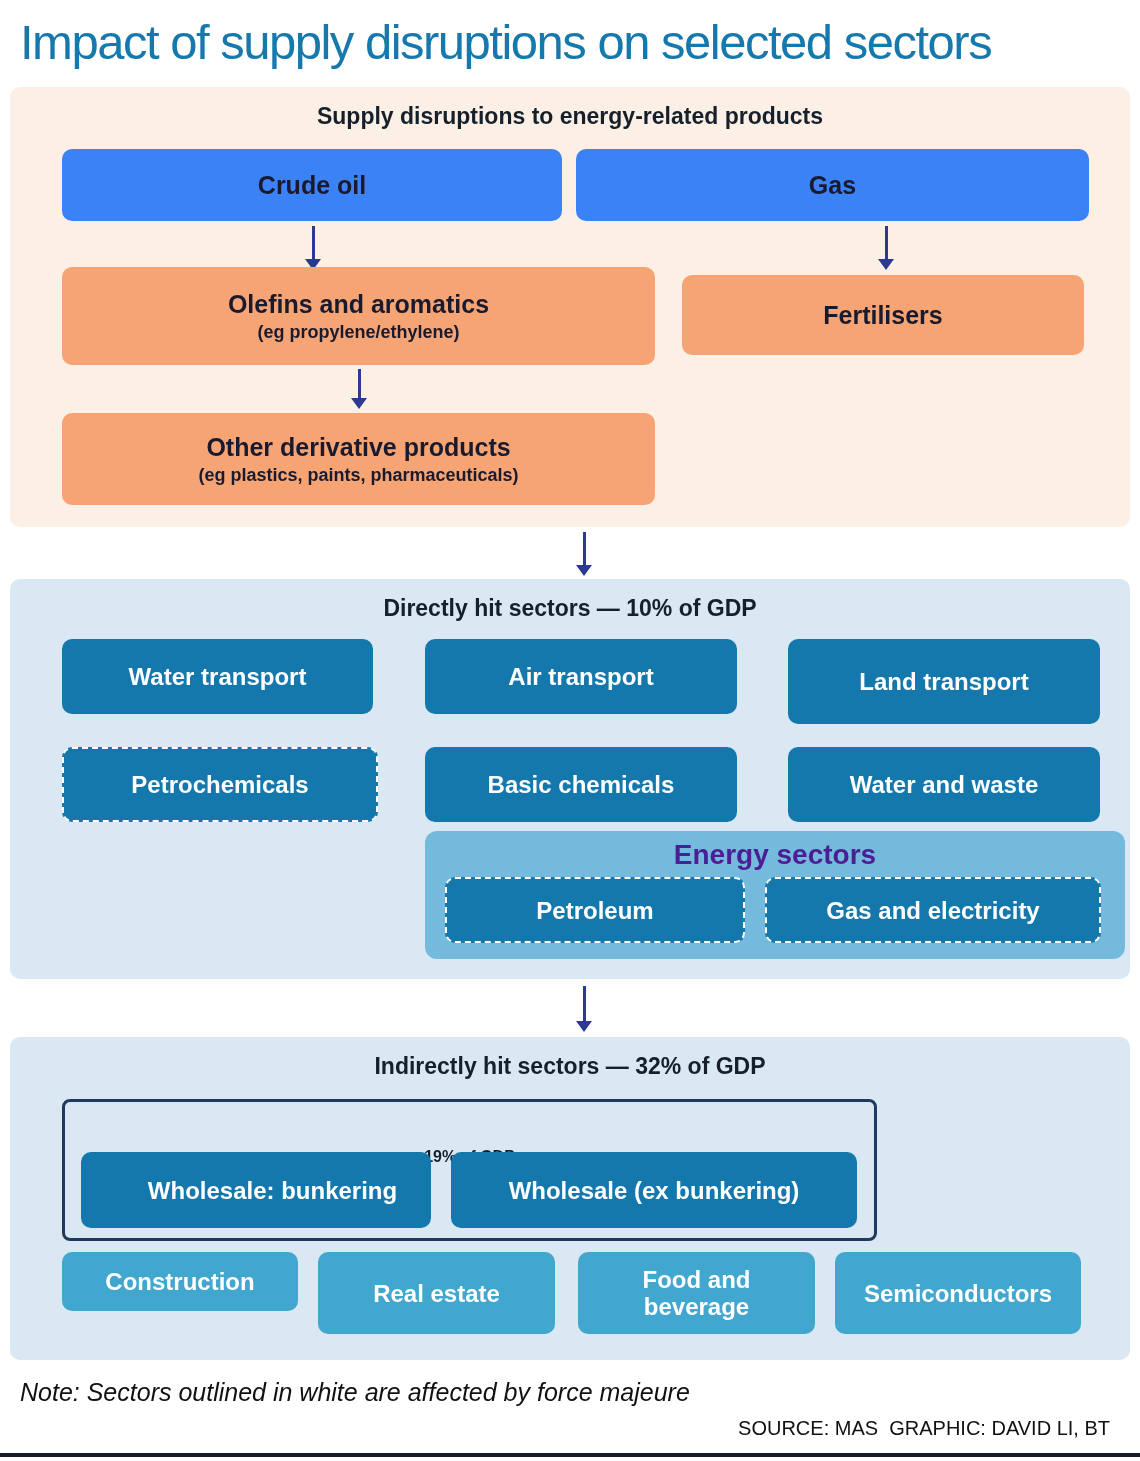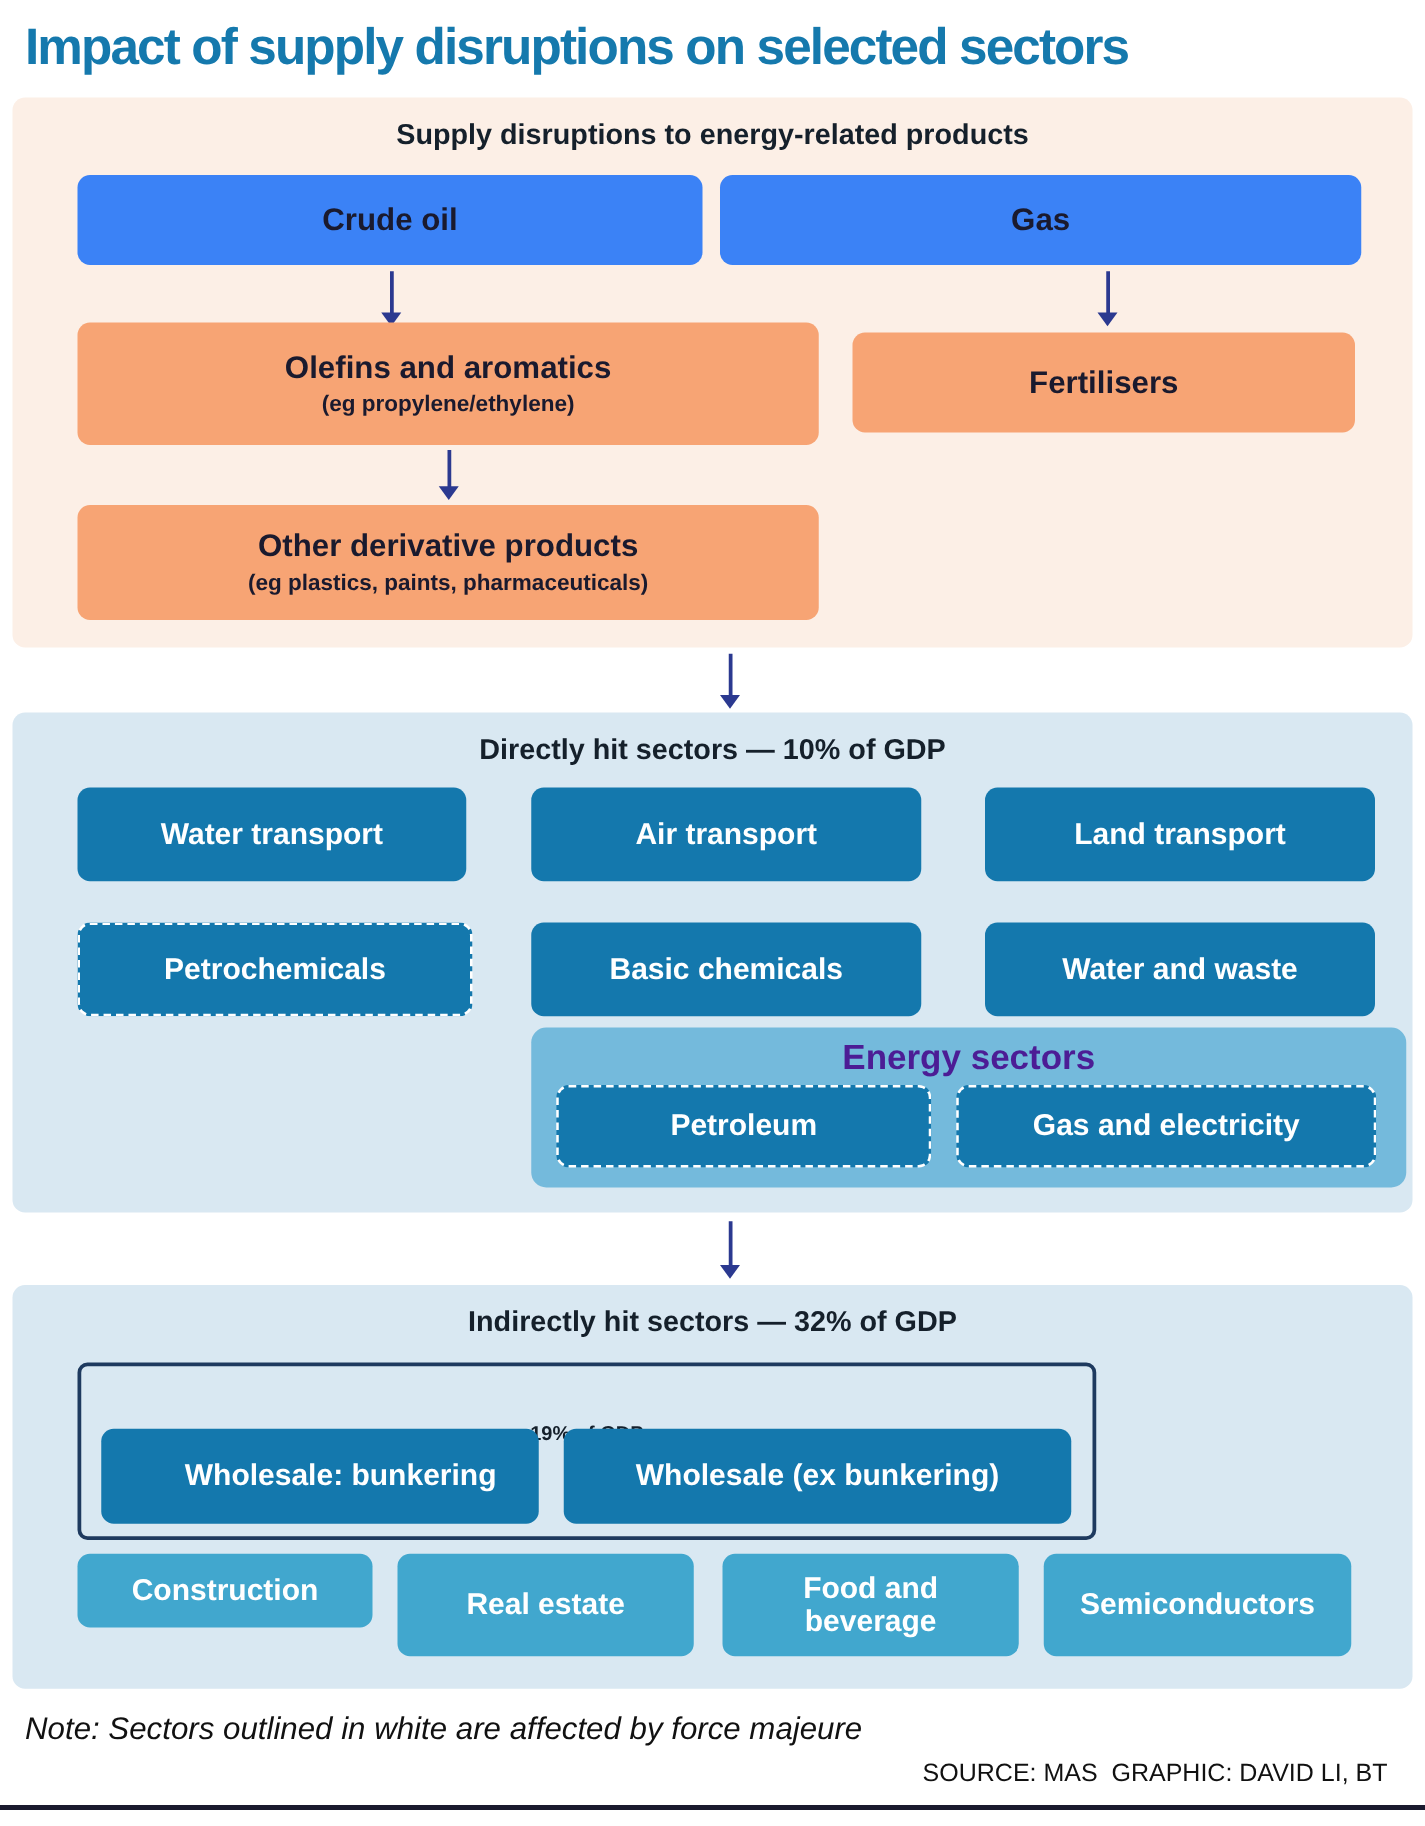--- a/index.html
+++ b/index.html
@@ -4,21 +4,21 @@
 <style>
   html,body { margin:0; padding:0; }
   body {
     width:1140px; height:1461px;
     background:#ffffff;
     font-family:"Liberation Sans", sans-serif;
     overflow:hidden;
   }
   .title {
     color:#1579AD;
-    font-size:41px; font-weight:bold;
+    font-size:49px; font-weight:normal;
     letter-spacing:-1.5px;
     margin:14px 0 0 20px;
     line-height:1.15;
   }
   .section {
     position:relative;
     margin:0 10px;
     border-radius:10px;
   }
   .s1 { background:#FCEFE6; height:440px; margin-top:17px; }
@@ -122,21 +122,21 @@
 
 <div class="gap gap1">
   <div class="arrow" style="left:575px; top:5px; height:44px;"></div>
 </div>
 
 <div class="section s2">
   <div class="sec-header">Directly hit sectors  —  10% of GDP</div>
 
   <div class="box blue" style="left:52px;  top:60px; width:311px; height:75px;">Water transport</div>
   <div class="box blue" style="left:415px; top:60px; width:312px; height:75px;">Air transport</div>
-  <div class="box blue" style="left:778px; top:60px; width:312px; height:75px;">Land transport</div>
+  <div class="box blue" style="left:778px; top:60px; width:312px; height:85px;">Land transport</div>
 
   <div class="box blue dashed" style="left:52px;  top:168px; width:316px; height:75px;">Petrochemicals</div>
   <div class="box blue" style="left:415px; top:168px; width:312px; height:75px;">Basic chemicals</div>
   <div class="box blue" style="left:778px; top:168px; width:312px; height:75px;">Water and waste</div>
 
   <div class="energy-panel">
     <div class="energy-header">Energy sectors</div>
     <div class="box blue dashed" style="left:20px; top:46px; width:300px; height:66px;">Petroleum</div>
     <div class="box blue dashed" style="left:340px; top:46px; width:336px; height:66px;">Gas and electricity</div>
   </div>

